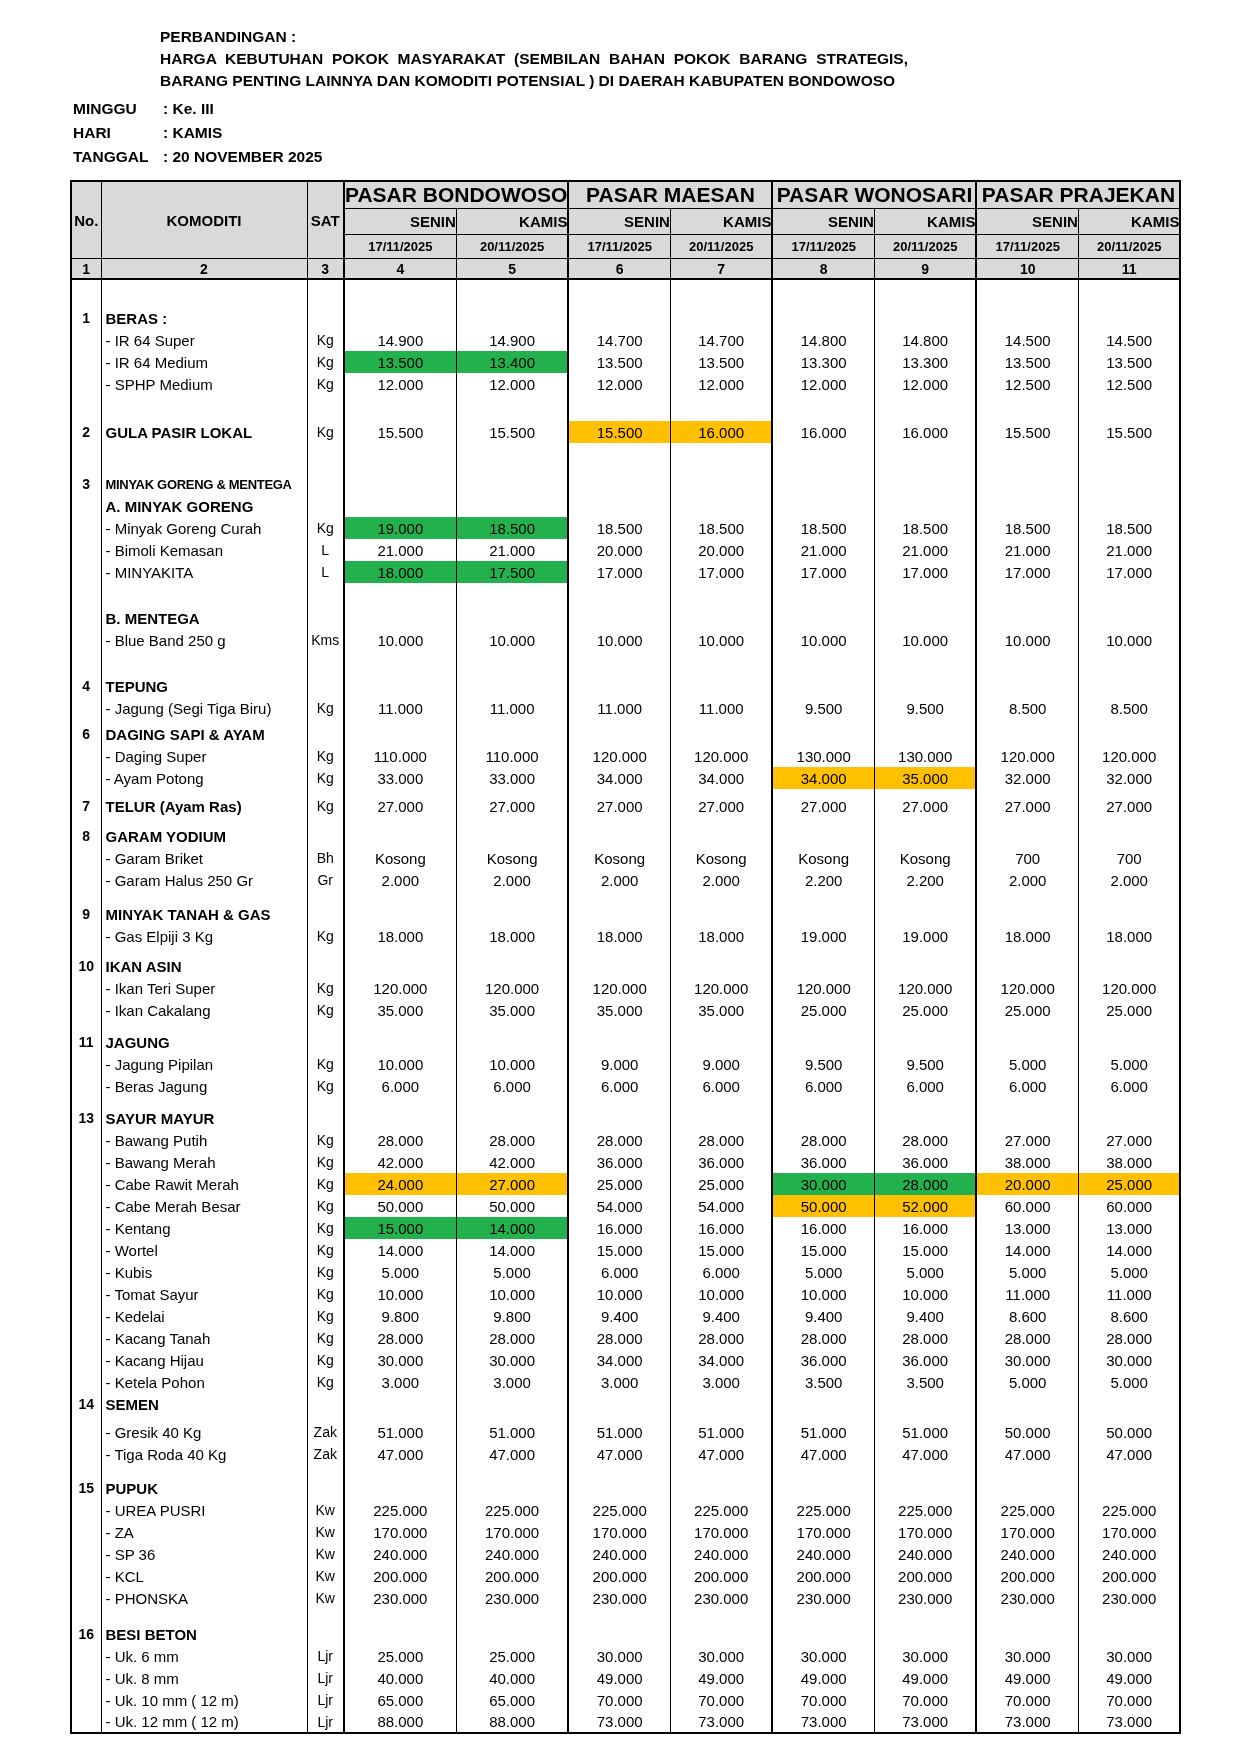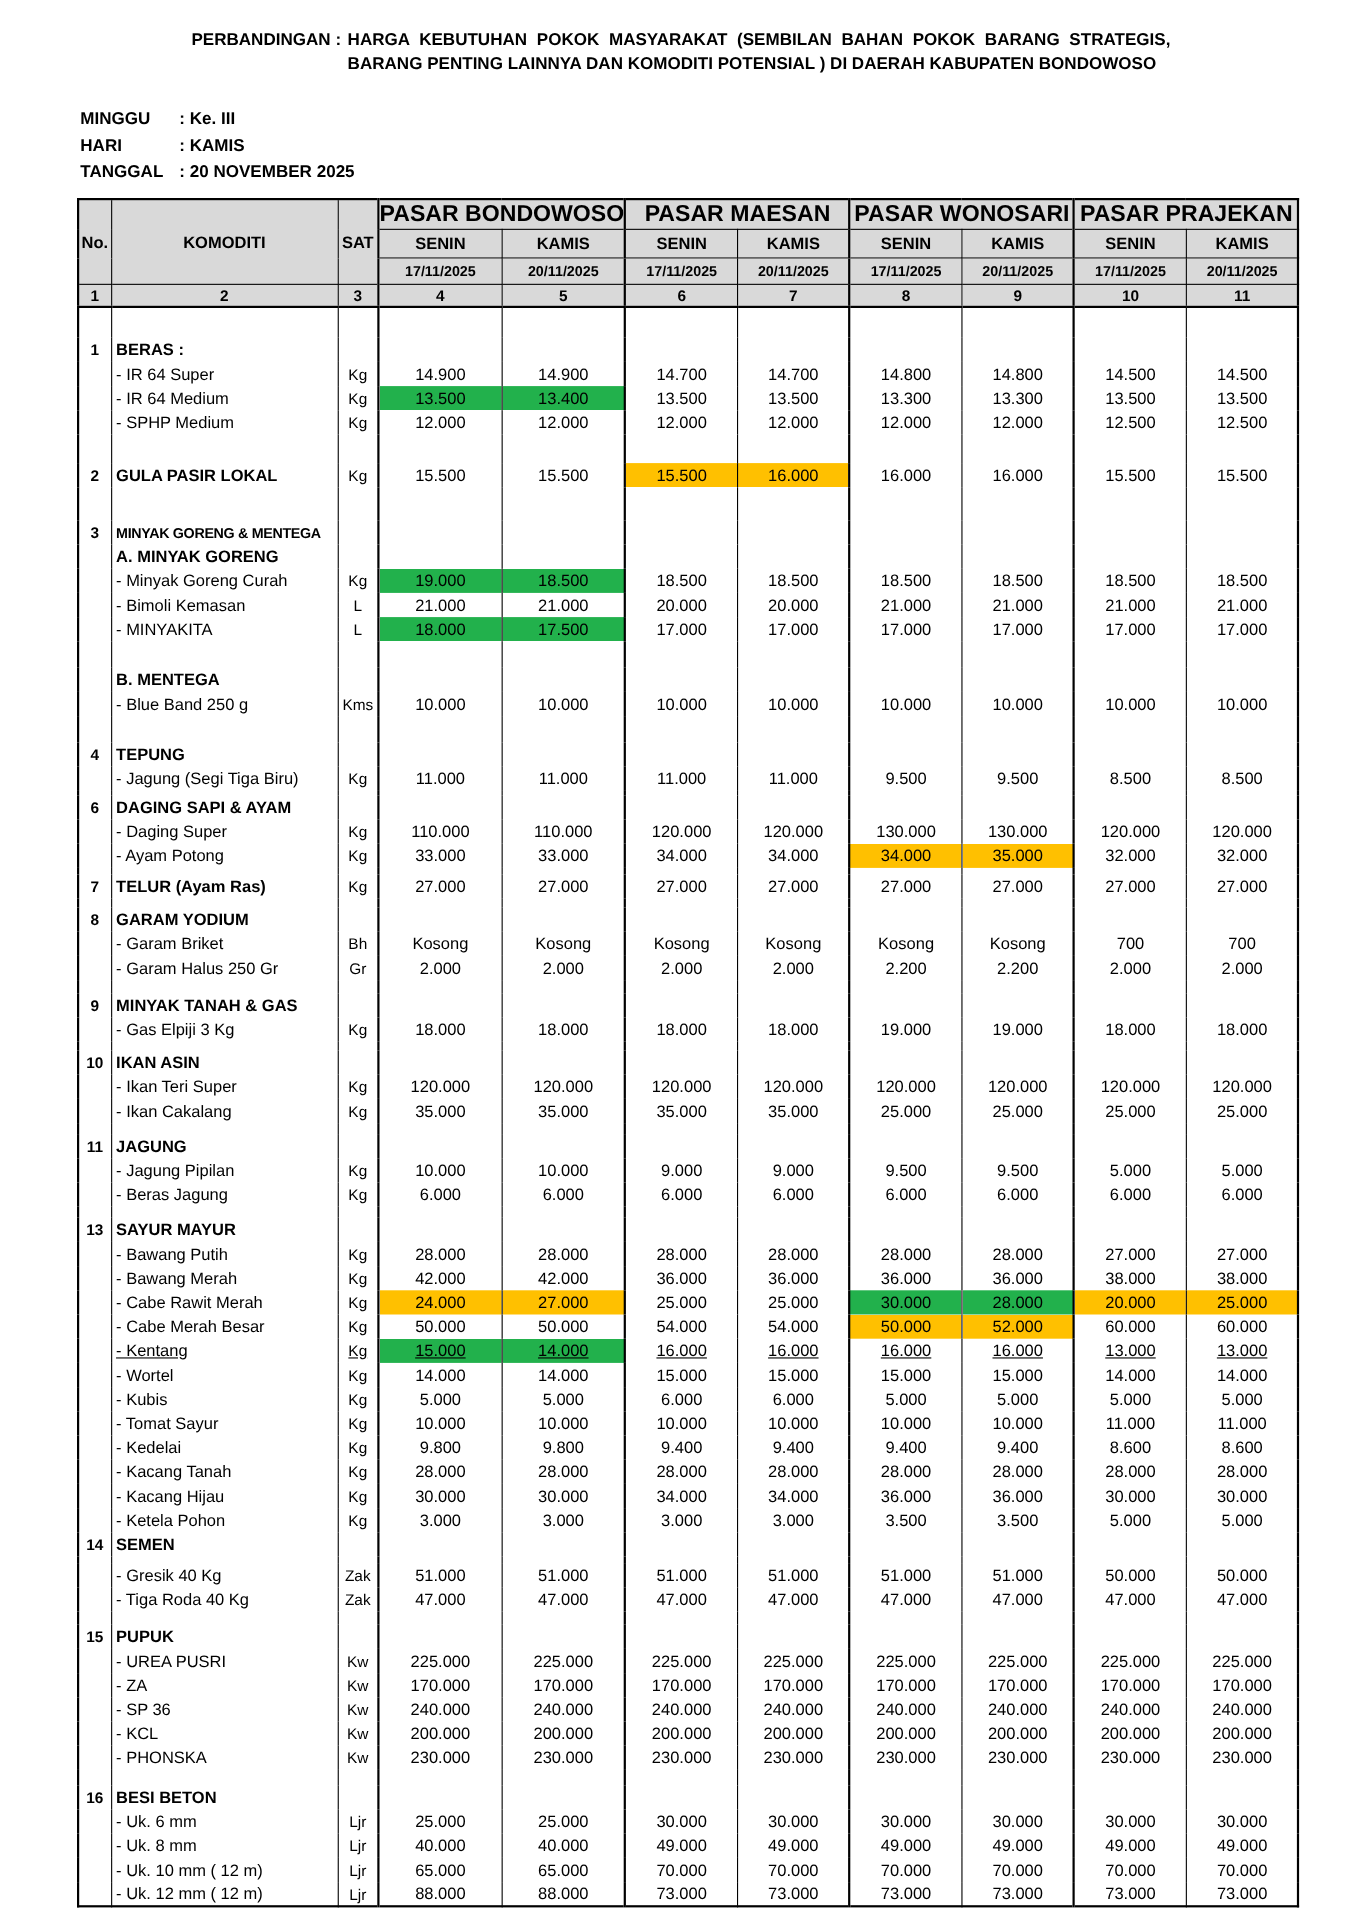--- a/index.html
+++ b/index.html
@@ -1,36 +1,36 @@
 <!DOCTYPE html>
 <html><head>
 <meta charset="utf-8">
 <style>
   html,body{margin:0;padding:0;background:#ffffff;}
   body{width:1240px;height:1754px;font-family:"Liberation Sans",sans-serif;color:#000;}
   .page{position:relative;width:1240px;height:1754px;background:#fff;overflow:hidden;}
 
   
-  .title-row{position:absolute;left:174px;top:26px;display:flex;}
+  .title-row{position:absolute;left:160px;top:26px;display:flex;flex-direction:column;}
   .title-label{font-weight:bold;font-size:15.5px;width:142px;flex:none;line-height:22px;}
   .title-text{font-weight:bold;font-size:15.5px;width:748px;text-align:justify;line-height:22px;}
 
   
   .meta{position:absolute;left:73px;top:97px;font-size:15.5px;font-weight:bold;}
   .meta-row{display:flex;height:24px;line-height:24px;}
   .meta-label{width:90px;flex:none;}
 
   
   table.price{position:absolute;left:70px;top:180px;border-collapse:collapse;table-layout:fixed;
               border:2px solid #000;background:#fff;}
   table.price th,table.price td{overflow:hidden;white-space:nowrap;padding:0;}
 
   thead th{background:#d9d9d9;border:1px solid #000;font-weight:bold;text-align:center;}
   th.market{font-size:21px;height:26px;}
-  th.day{font-size:15px;height:25px;}
+  th.day{font-size:15px;height:25px;text-align:right;}
   th.date{font-size:13px;height:23px;}
   th.stub{font-size:15px;}
   tr.numrow td{background:#d9d9d9;font-weight:bold;font-size:14px;height:19px;
                border:1px solid #000;border-bottom:2px solid #000;text-align:center;}
 
   tbody td{border-left:1px solid #000;text-align:center;font-size:15px;vertical-align:middle;}
   tbody td.no{border-left:none;font-weight:bold;font-size:14px;vertical-align:middle;}
   tbody td.label{text-align:left;padding-left:4px;}
   tbody td.sat{font-size:14px;}
   .sec{font-weight:bold;}
@@ -713,21 +713,21 @@
           <td class="sat">Kg</td>
           <td class="v v0 gl2">50.000</td>
           <td class="v v1">50.000</td>
           <td class="v v2 gl2">54.000</td>
           <td class="v v3">54.000</td>
           <td class="v v4 gl2" style="background: rgb(255, 192, 0);">50.000</td>
           <td class="v v5" style="background: rgb(255, 192, 0);">52.000</td>
           <td class="v v6 gl2">60.000</td>
           <td class="v v7">60.000</td>
         </tr>
-        <tr style="height: 22px; text-decoration: underline;">
+        <tr style="height: 22px;">
           <td class="no"></td>
           <td class="label item">- Kentang</td>
           <td class="sat">Kg</td>
           <td class="v v0 gl2" style="background: rgb(34, 177, 76);">15.000</td>
           <td class="v v1" style="background: rgb(34, 177, 76);">14.000</td>
           <td class="v v2 gl2">16.000</td>
           <td class="v v3">16.000</td>
           <td class="v v4 gl2">16.000</td>
           <td class="v v5">16.000</td>
           <td class="v v6 gl2">13.000</td>

